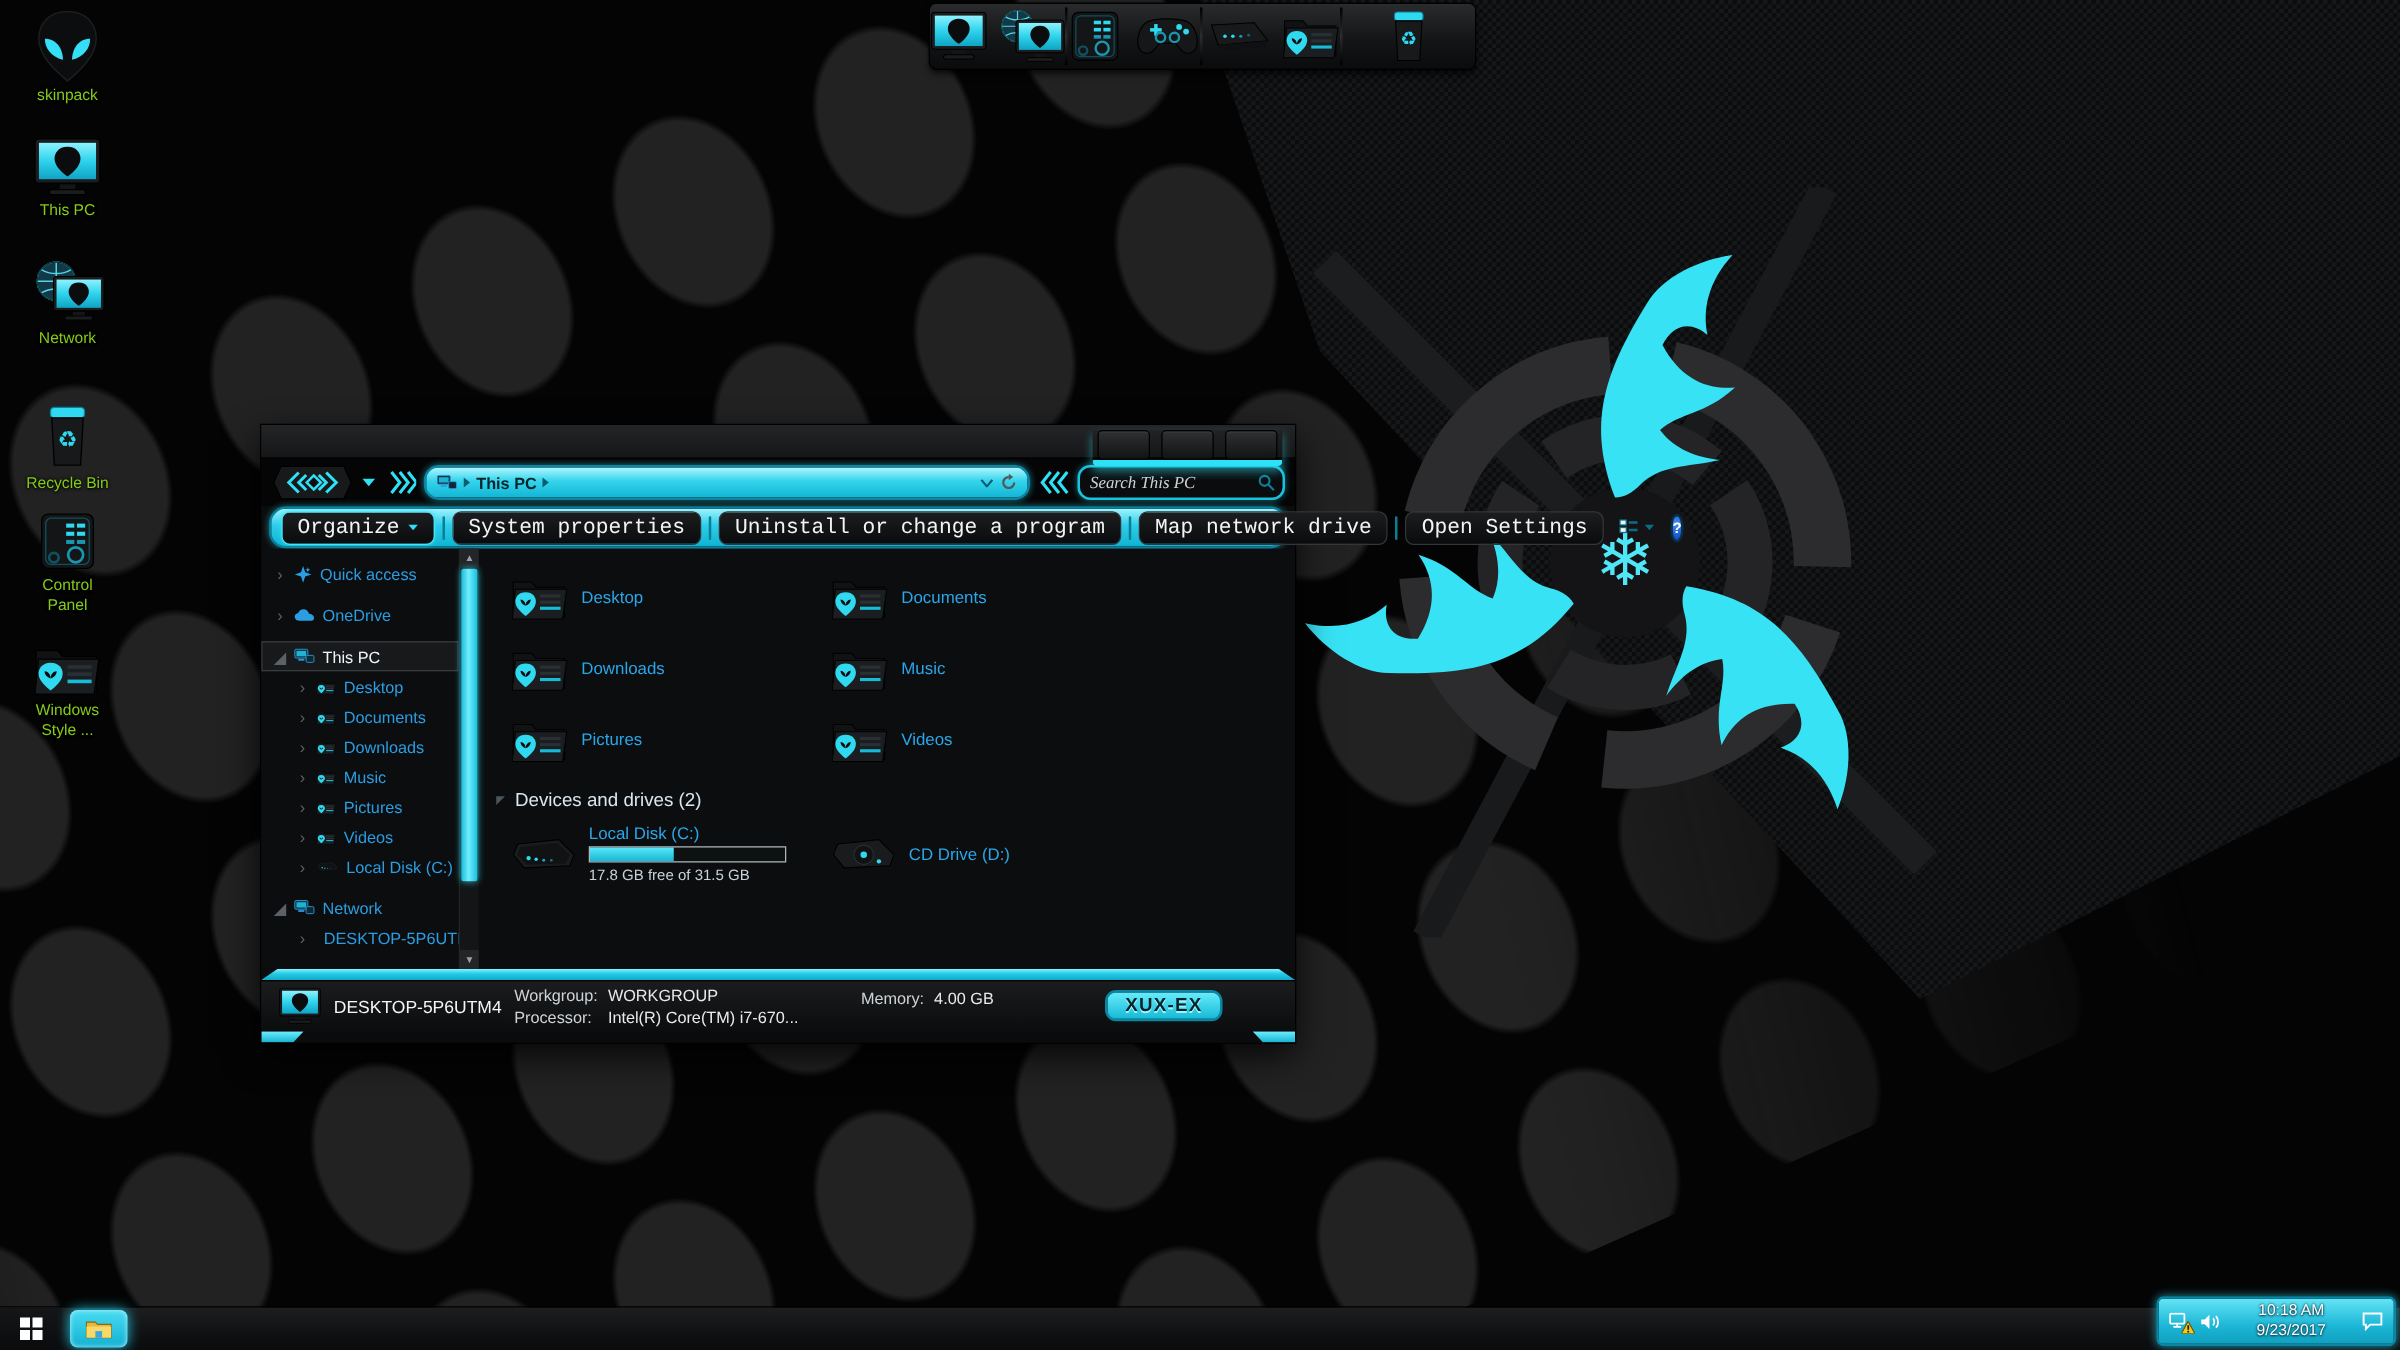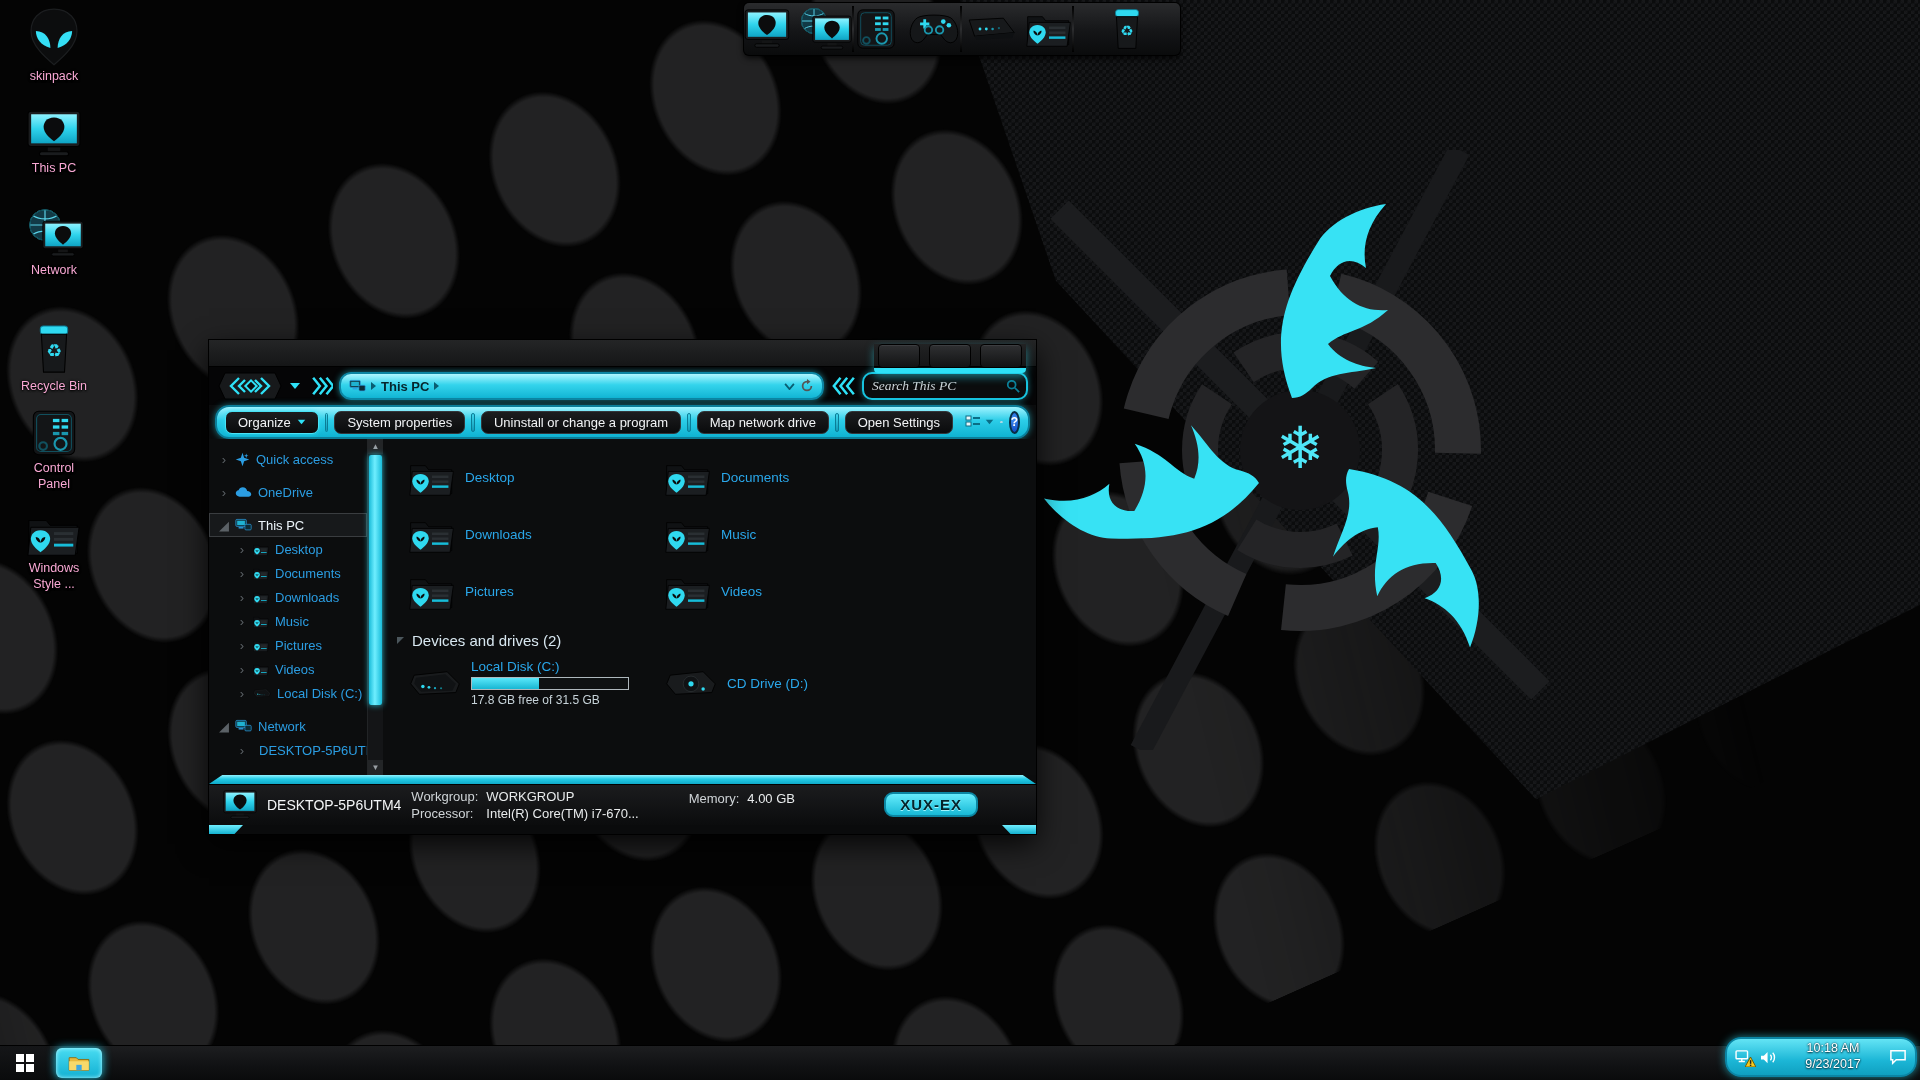--- a/index.html
+++ b/index.html
@@ -20,21 +20,21 @@
     background-image:
       linear-gradient(45deg,#17181a 25%,transparent 25%,transparent 75%,#17181a 75%),
       linear-gradient(45deg,#17181a 25%,#0b0c0d 25%,#0b0c0d 75%,#17181a 75%);
     background-size:7px 7px;background-position:0 0,3.5px 3.5px;
     clip-path:polygon(50% 0,100% 0,100% 56%,80% 74%,55% 26%)}
   .wp-emblem{left:1030px;top:150px}
 
   
   .desk-ico{position:absolute;left:6px;width:96px;display:flex;flex-direction:column;
             align-items:center;gap:3px;cursor:default}
-  .desk-ico .lbl{color:#f9a8d4;font-size:12.5px;text-align:center;line-height:1.25;
+  .desk-ico .lbl{color:#84cc16;font-size:12.5px;text-align:center;line-height:1.25;
                  text-shadow:0 1px 2px #000,0 0 3px #000;white-space:pre-line}
 
   
   #dock{left:744px;top:3px;width:436px;height:52px;border-radius:5px;
     background:
       linear-gradient(180deg,#2a2b2d,#141517 55%,#0a0b0c),
       #101112;
     box-shadow:0 0 0 1px #000,0 3px 6px rgba(0,0,0,.8);
     display:flex;align-items:center}
   #dock .grp{display:flex;align-items:center;justify-content:center;gap:10px;height:100%;flex:1}
@@ -64,22 +64,22 @@
         box-shadow:0 0 6px rgba(46,225,247,.45)}
   .searchbox input{flex:1;min-width:0;background:transparent;border:0;outline:none;
         color:#dfe5e8;font-family:"Liberation Serif",serif;font-style:italic;font-size:13.5px}
   .searchbox input::placeholder{color:#cdd4d8;opacity:1}
 
   .toolbar{height:30px;margin:0 6px;border:2px solid #0b7e99;border-radius:14px;
         background:linear-gradient(180deg,#9ef3ff,#2ccde8 45%,#0fb3d2);
         display:flex;align-items:center;gap:6px;padding:0 8px;
         box-shadow:0 0 6px rgba(46,225,247,.5)}
   .tb-btn{background:linear-gradient(180deg,#1c1d1f,#0a0b0c);border:1px solid #33363a;
-        border-radius:7px;color:#f2f4f6;font-size:13px;padding:3px 12px;white-space:nowrap;
-        font-family:Liberation Sans, sans-serif}
+        border-radius:7px;color:#f2f4f6;font-size:17px;padding:3px 12px;white-space:nowrap;
+        font-family:Liberation Mono, monospace}
   .tb-btn.organize{border:1px solid #49e2f5;box-shadow:0 0 4px rgba(46,225,247,.8);
         display:flex;align-items:center;gap:6px}
   .tb-sep{width:11px;height:17px;background:linear-gradient(180deg,#3fd6ec,#0f9ab7);
         border:1px solid #0a7d97;border-radius:2px}
   .tb-flex{flex:1}
   .tb-view{display:flex;align-items:center;gap:4px}
   .helpbtn{width:19px;height:19px;border-radius:50%;background:radial-gradient(circle at 35% 30%,#3f8ef0,#0d47c2);
         border:2px solid #0a2e44;color:#fff;font-size:12px;font-weight:bold;
         display:flex;align-items:center;justify-content:center}
 
@@ -139,21 +139,21 @@
         background:linear-gradient(180deg,#1d1e20,#101113 60%,#0a0b0c);
         border-top:1px solid #000;display:flex;align-items:center}
   .startbtn{width:50px;height:100%;display:flex;align-items:center;justify-content:center;
         background:linear-gradient(180deg,#151618,#0a0b0c)}
   .winlogo{display:grid;grid-template-columns:8px 8px;grid-template-rows:8px 8px;gap:2px}
   .winlogo span{background:#fff}
   .taskbtn{width:46px;height:30px;margin-left:6px;border-radius:6px;
         background:linear-gradient(180deg,#49dcf2,#12b0d2);
         box-shadow:0 0 10px #23cdea,inset 0 0 4px #b7f7ff;
         display:flex;align-items:center;justify-content:center}
-  .tray{position:absolute;right:3px;bottom:3px;width:172px;height:36px;border-radius:16px;
+  .tray{position:absolute;right:3px;bottom:3px;width:172px;height:36px;border-radius:6px;
         background:linear-gradient(180deg,#63e4f5,#1cb6d6 60%,#0fa0c0);
         border:2px solid #0b85a4;display:flex;align-items:center;gap:7px;padding:0 8px;
         box-shadow:0 0 8px rgba(46,225,247,.6)}
   .clock{flex:1;text-align:center;color:#fff;font-size:12.5px;line-height:1.25;
         text-shadow:0 1px 2px #04323e,0 0 2px #04323e}
 
   svg{display:block}
 </style>
 </head>
 <body>

